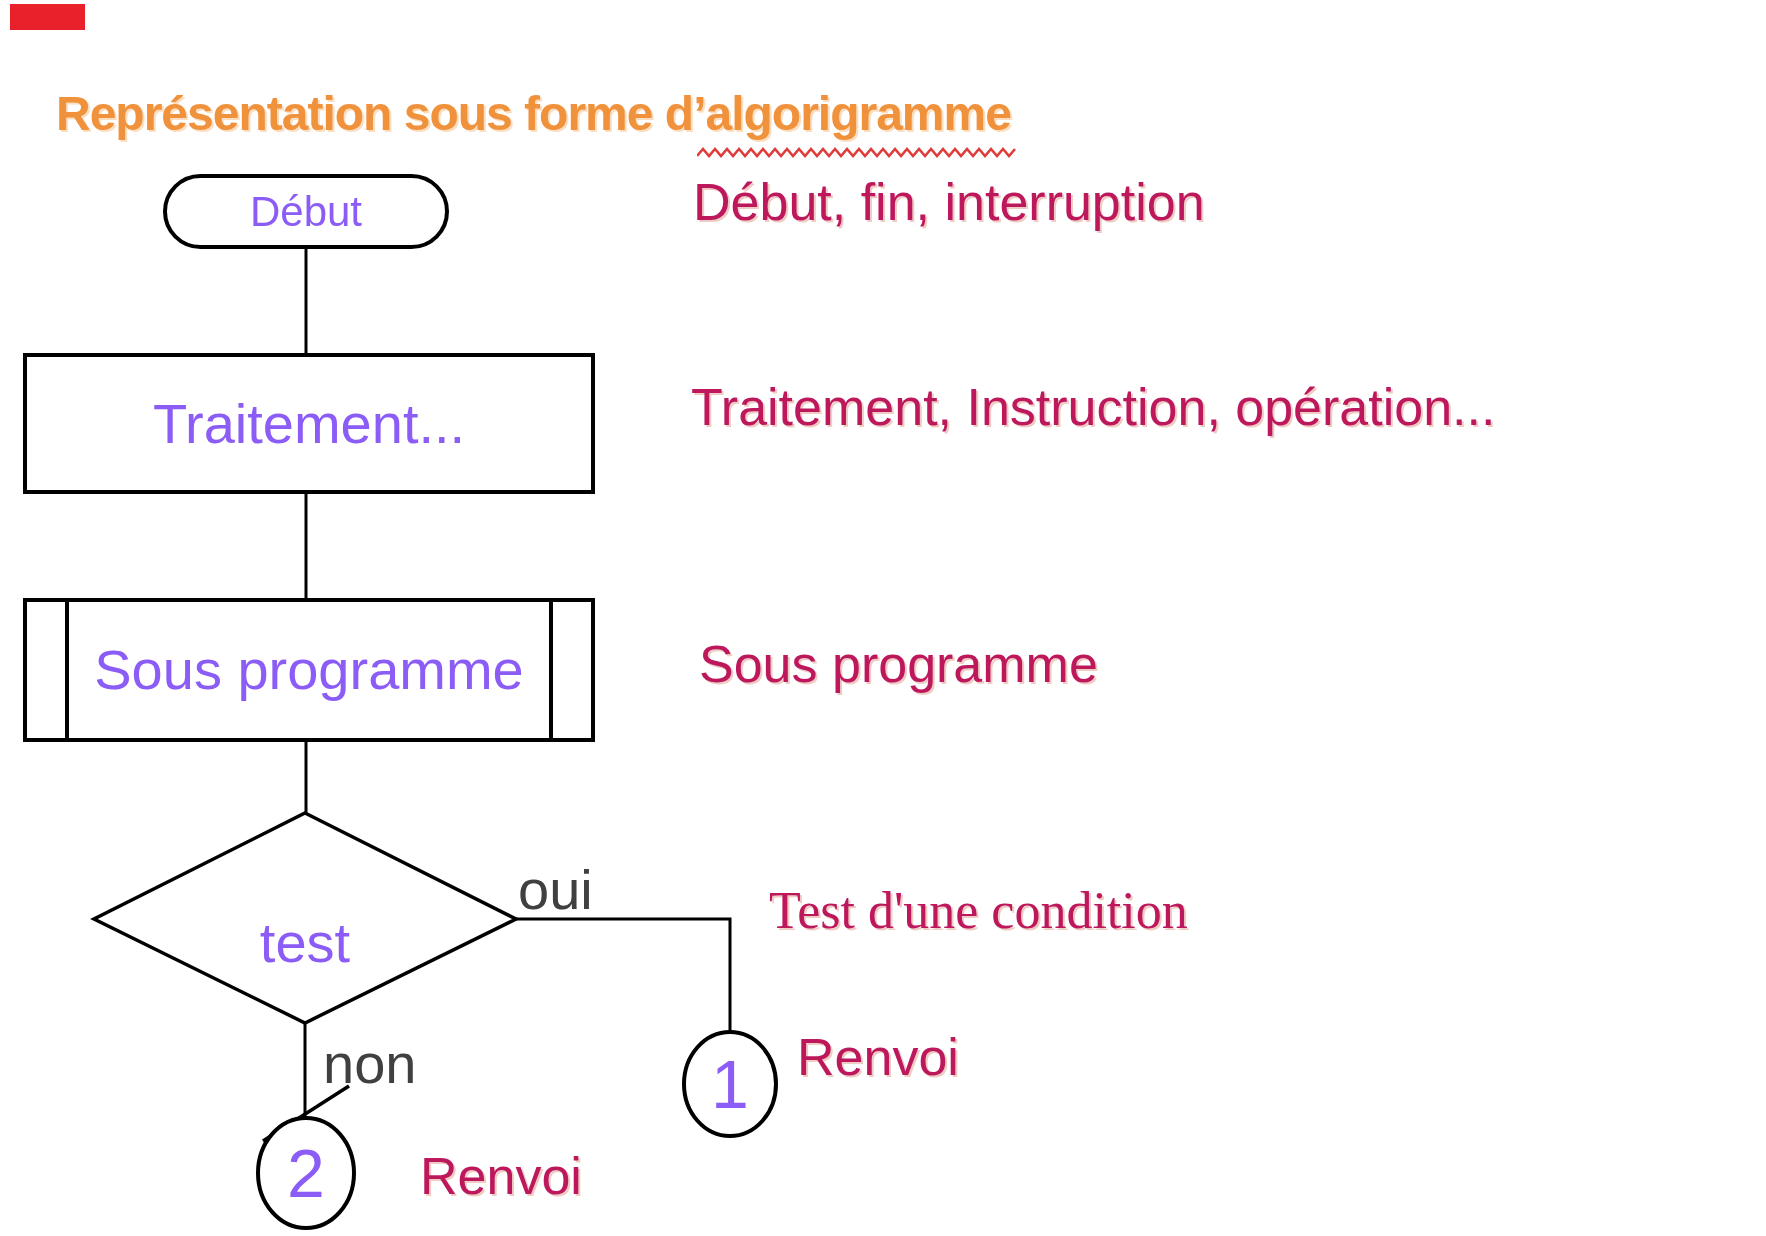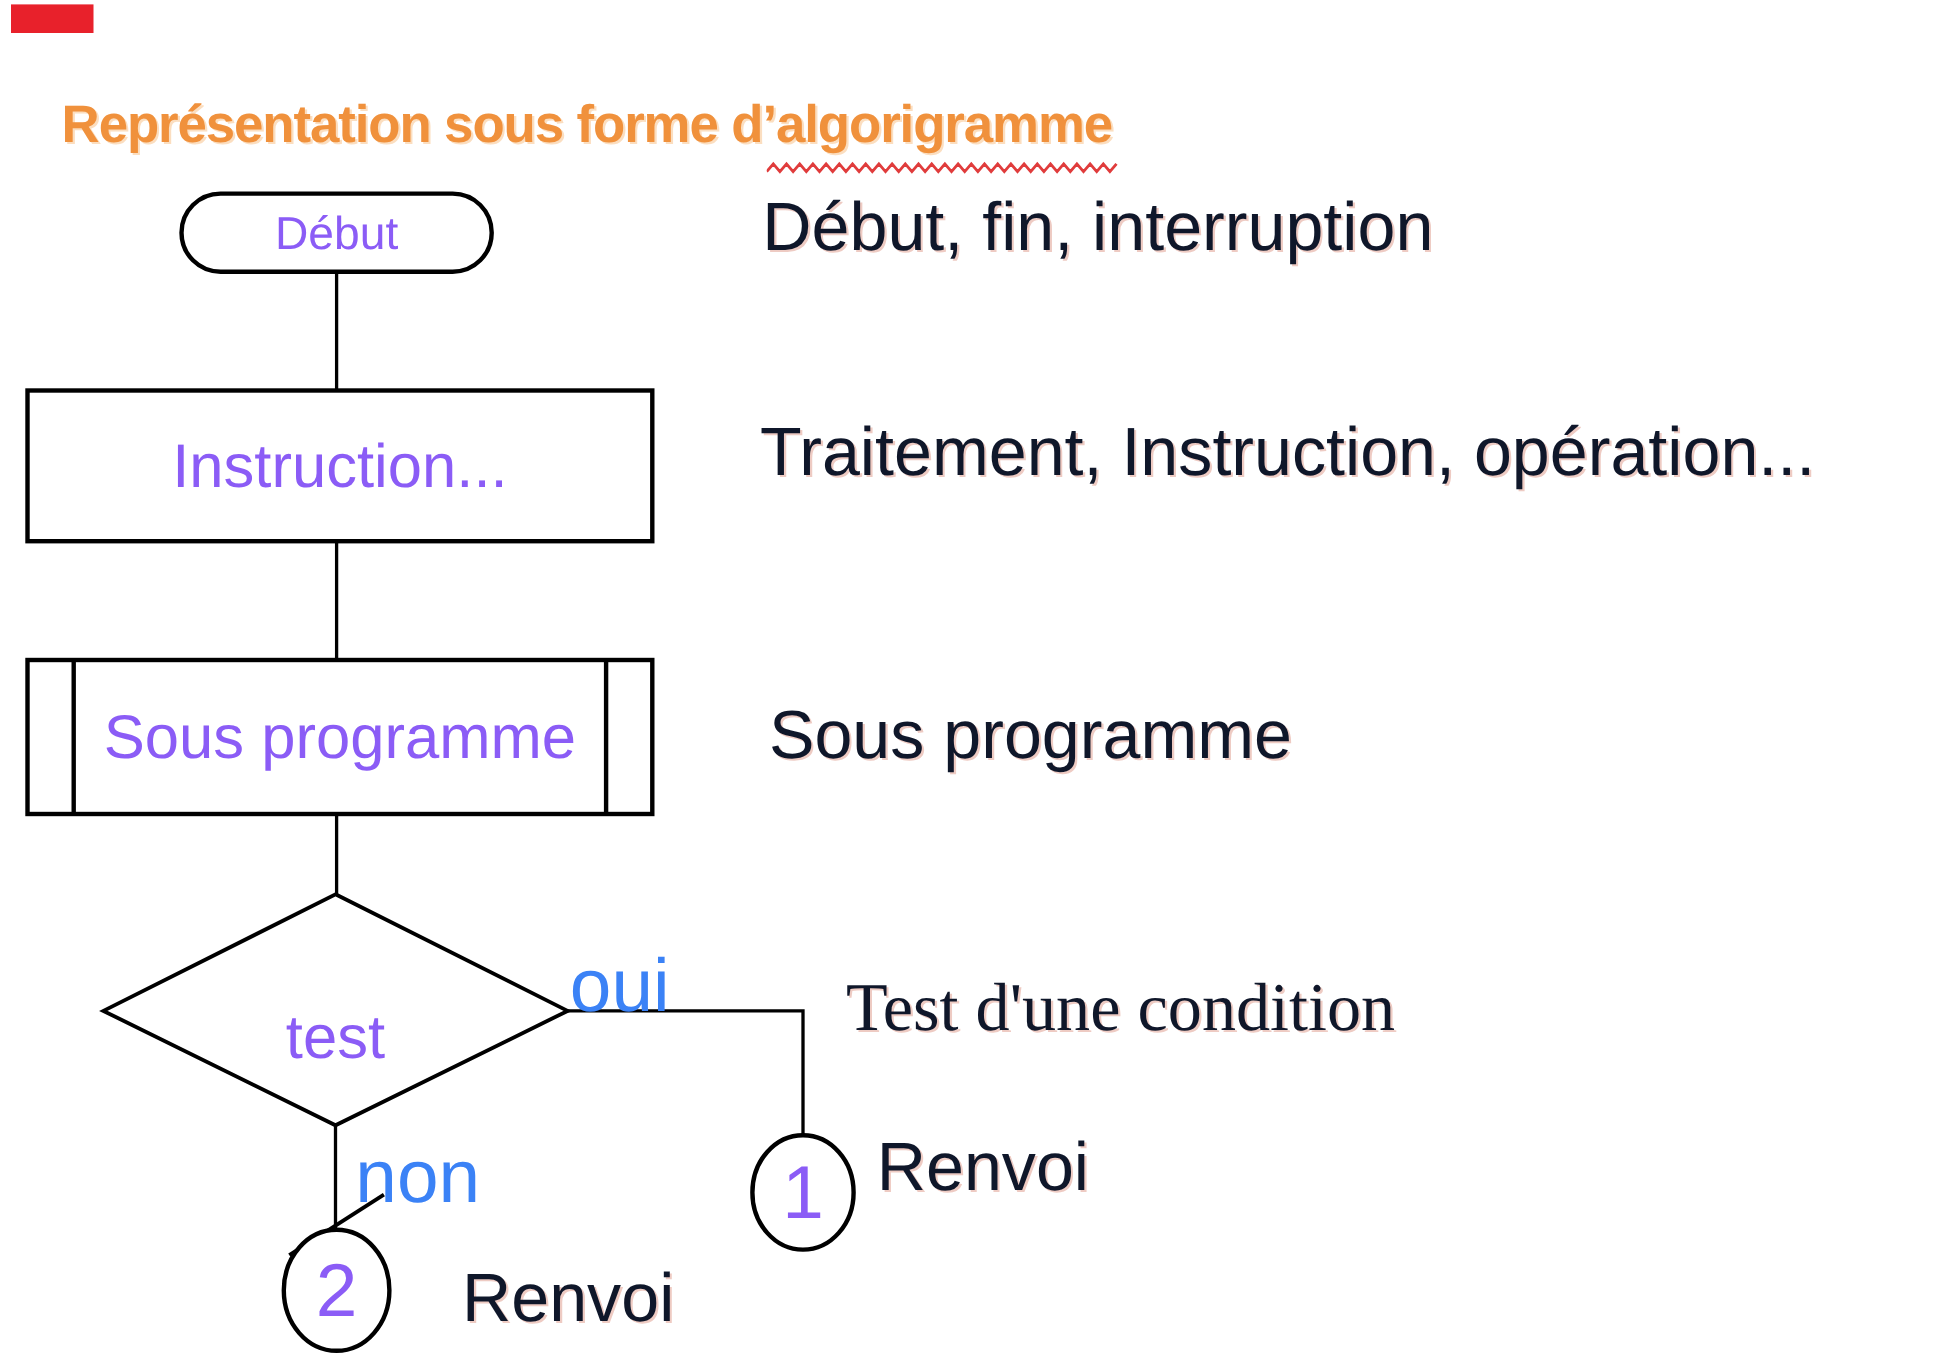--- a/index.html
+++ b/index.html
@@ -19,25 +19,25 @@
   .node-label{
     position:absolute;display:flex;align-items:center;justify-content:center;
     color:#8b5cf6;line-height:1;white-space:nowrap;
   }
   .lbl-debut{left:165px;top:176px;width:282px;height:71px;font-size:42px;}
   .lbl-instruction{left:25px;top:355px;width:568px;height:137px;font-size:56px;}
   .lbl-sous{left:67px;top:600px;width:484px;height:140px;font-size:56px;}
   .lbl-test{left:94px;top:838px;width:422px;height:210px;font-size:56px;}
   .lbl-digit1{left:690px;top:1044px;width:80px;height:80px;font-size:68px;}
   .lbl-digit2{left:266px;top:1133px;width:80px;height:80px;font-size:68px;}
-  .branch{position:absolute;font-size:68px;color:#3b82f6;line-height:1;white-space:nowrap;}
+  .branch{position:absolute;font-size:56px;color:#404040;line-height:1;white-space:nowrap;}
   .lbl-oui{left:518px;top:862px;}
   .lbl-non{left:323px;top:1036px;}
   .annot{
-    position:absolute;font-size:62px;color:#0f172a;line-height:1;white-space:nowrap;
+    position:absolute;font-size:52px;color:#be185d;line-height:1;white-space:nowrap;
     text-shadow:2px 2px 0 rgba(217,139,122,.45);
   }
   .a1{left:693px;top:176px;}
   .a2{left:691px;top:381px;}
   .a3{left:699px;top:638px;}
   .a4{left:769px;top:885px;font-family:Liberation Serif, serif;}
   .a5{left:797px;top:1031px;}
   .a6{left:420px;top:1150px;}
 </style>
 </head>
@@ -68,21 +68,21 @@
     <rect x="25" y="355" width="568" height="137" fill="#fff" stroke="#000" stroke-width="4"></rect>
     <rect x="25" y="600" width="568" height="140" fill="#fff" stroke="#000" stroke-width="4"></rect>
     <line x1="67" y1="601" x2="67" y2="739" stroke="#000" stroke-width="4"></line>
     <line x1="551" y1="601" x2="551" y2="739" stroke="#000" stroke-width="4"></line>
     <polygon points="305,813 516,919 305,1023 94,919" fill="#fff" stroke="#000" stroke-width="3.5"></polygon>
     <ellipse cx="730" cy="1084" rx="46" ry="52" fill="#fff" stroke="#000" stroke-width="4"></ellipse>
     <ellipse cx="306" cy="1173" rx="48" ry="55" fill="#fff" stroke="#000" stroke-width="4"></ellipse>
   </svg>
 
   <div class="node-label lbl-debut">Début</div>
-  <div class="node-label lbl-instruction">Instruction...</div>
+  <div class="node-label lbl-instruction">Traitement...</div>
   <div class="node-label lbl-sous">Sous programme</div>
   <div class="node-label lbl-test">test</div>
   <div class="node-label lbl-digit1">1</div>
   <div class="node-label lbl-digit2">2</div>
 
   <div class="branch lbl-oui">oui</div>
   <div class="branch lbl-non">non</div>
 
   <div class="annot a1">Début, fin, interruption</div>
   <div class="annot a2">Traitement, Instruction, opération...</div>

